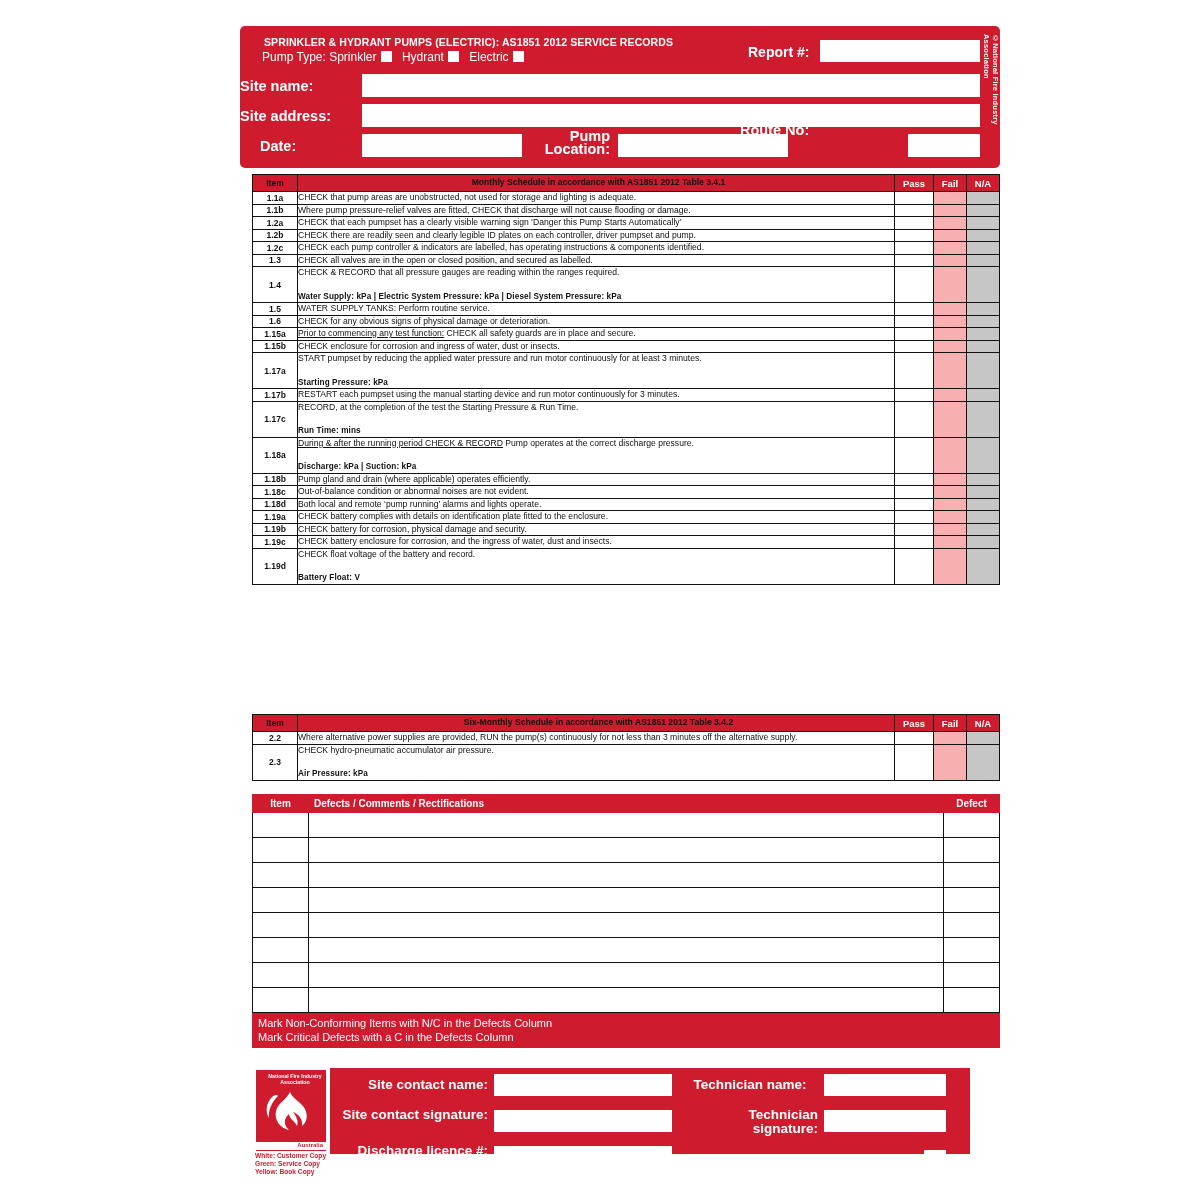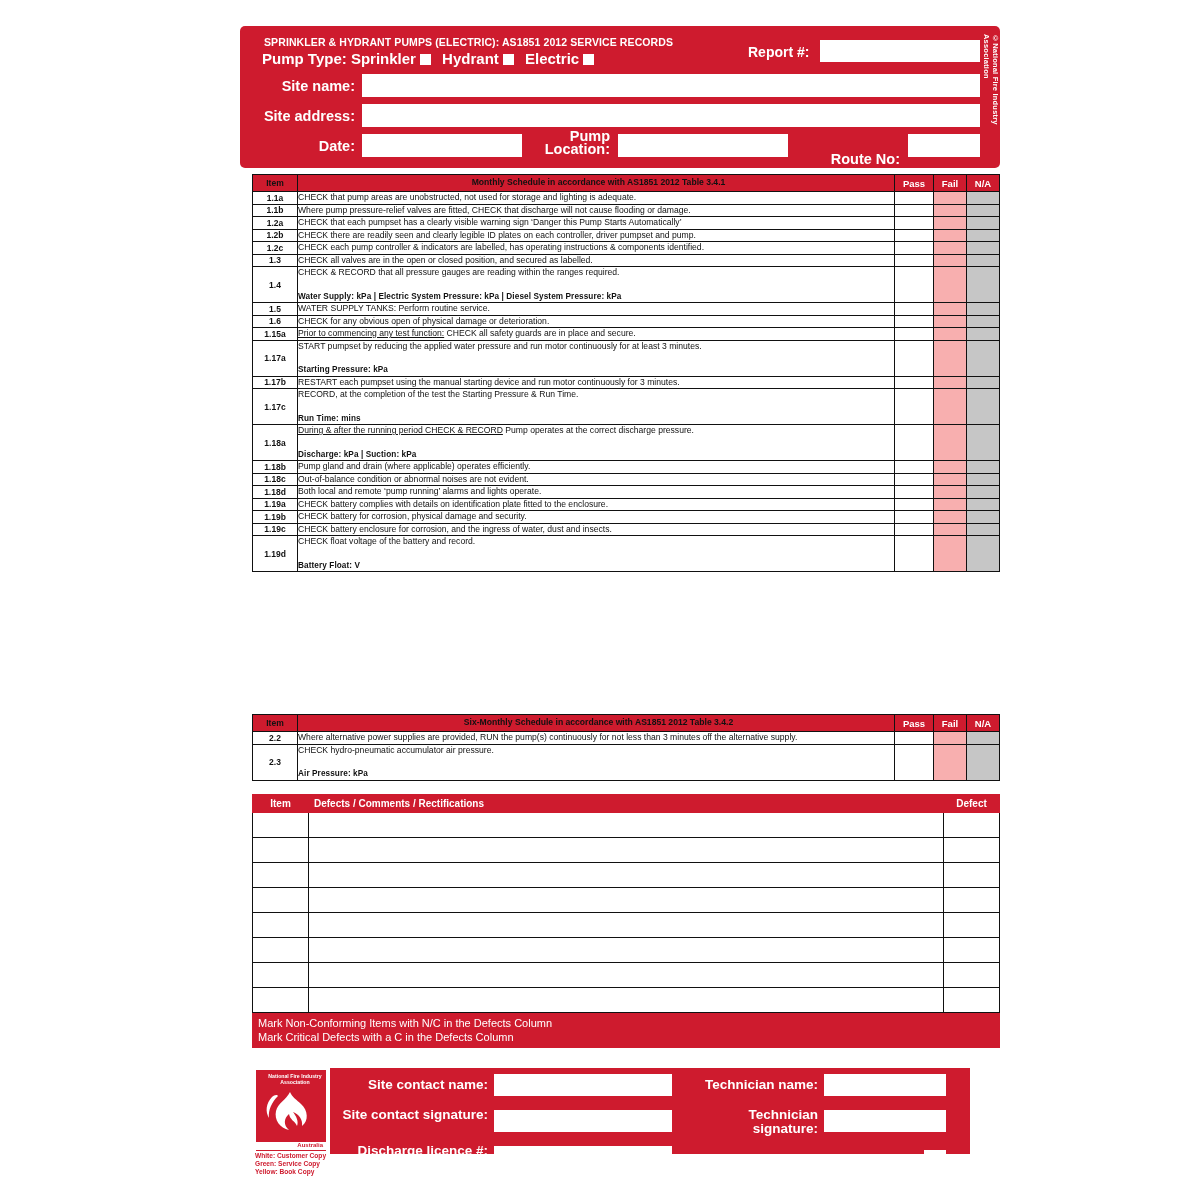--- a/index.html
+++ b/index.html
@@ -14,36 +14,36 @@
   
   .wfield{background:#ffffff;border:0;display:block;}
   .cbx{display:inline-block;width:11px;height:11px;background:#fff;vertical-align:-1px;}
 
   
   .header{
     position:absolute;left:240px;top:26px;width:760px;height:142px;
     background:#CE1B2E;border-radius:5px;color:#fff;
   }
   .hdr-title{position:absolute;left:24px;top:10px;font-size:10.5px;font-weight:bold;letter-spacing:.1px;white-space:nowrap;}
-  .hdr-pumptype{position:absolute;left:22px;top:24px;font-size:15px;font-weight:bold;white-space:nowrap;}
+  .hdr-pumptype{position:absolute;left:22px;top:24px;font-size:12px;font-weight:normal;white-space:nowrap;}
   .hdr-pumptype .cbx{margin:0 7px 0 4px;}
   .hdr-report-lbl{position:absolute;left:508px;top:18px;font-size:14px;font-weight:bold;}
   .hdr-report-box{position:absolute;left:580px;top:14px;width:160px;height:22px;}
 
-  .row-lbl{position:absolute;font-size:14.5px;font-weight:bold;text-align:right;}
+  .row-lbl{position:absolute;font-size:14.5px;font-weight:bold;text-align:left;}
   .sitename-lbl{left:0px;top:52px;width:115px;}
   .sitename-box{position:absolute;left:122px;top:48px;width:618px;height:23px;}
   .siteaddr-lbl{left:0px;top:82px;width:115px;}
   .siteaddr-box{position:absolute;left:122px;top:78px;width:618px;height:23px;}
 
   .date-lbl{left:20px;top:112px;width:95px;}
   .date-box{position:absolute;left:122px;top:108px;width:160px;height:23px;}
   .pumploc-lbl{position:absolute;left:272px;top:104px;width:98px;font-size:14.5px;font-weight:bold;text-align:right;line-height:13px;}
   .pumploc-box{position:absolute;left:378px;top:108px;width:170px;height:23px;}
-  .route-lbl{left:500px;top:125px;width:160px;}
+  .route-lbl{left:500px;top:96px;width:160px;}
   .route-box{position:absolute;left:668px;top:108px;width:72px;height:23px;}
 
   .vert-copy{
     position:absolute;right:4px;top:8px;height:126px;width:14px;
     font-size:7.5px;font-weight:bold;color:#ffffff;
     writing-mode:vertical-rl;text-orientation:mixed;
     display:flex;align-items:flex-end;justify-content:flex-start;
     letter-spacing:.2px;
   }
 
@@ -200,28 +200,35 @@
         </tr>
         <tr>
           <td class="item">1.5</td>
           <td class="desc"><span>WATER SUPPLY TANKS: Perform routine service.</span></td>
           <td class="c-pass"></td>
           <td class="c-fail" style="background: rgb(248, 175, 175);"></td>
           <td class="c-na" style="background: rgb(198, 198, 198);"></td>
         </tr>
         <tr>
           <td class="item">1.6</td>
-          <td class="desc"><span>CHECK for any obvious open of physical damage or deterioration.</span></td>
+          <td class="desc"><span>CHECK for any obvious signs of physical damage or deterioration.</span></td>
           <td class="c-pass"></td>
           <td class="c-fail" style="background: rgb(248, 175, 175);"></td>
           <td class="c-na" style="background: rgb(198, 198, 198);"></td>
         </tr>
         <tr>
           <td class="item">1.15a</td>
           <td class="desc"><span><span class="ul">Prior to commencing any test function:</span> CHECK all safety guards are in place and secure.</span></td>
+          <td class="c-pass"></td>
+          <td class="c-fail" style="background: rgb(248, 175, 175);"></td>
+          <td class="c-na" style="background: rgb(198, 198, 198);"></td>
+        </tr>
+        <tr>
+          <td class="item">1.15b</td>
+          <td class="desc"><span>CHECK enclosure for corrosion and ingress of water, dust or insects.</span></td>
           <td class="c-pass"></td>
           <td class="c-fail" style="background: rgb(248, 175, 175);"></td>
           <td class="c-na" style="background: rgb(198, 198, 198);"></td>
         </tr>
         <tr>
           <td class="item">1.17a</td>
           <td class="desc"><span>START pumpset by reducing the applied water pressure and run motor continuously for at least 3 minutes.</span><span class="sub">Starting Pressure:            kPa</span></td>
           <td class="c-pass"></td>
           <td class="c-fail" style="background: rgb(248, 175, 175);"></td>
           <td class="c-na" style="background: rgb(198, 198, 198);"></td>
@@ -401,21 +408,21 @@
 
     <div class="f-lbl" style="left:86px;top:10px;width:150px;">Site contact name:</div>
     <div class="f-box" style="left:242px;top:6px;width:178px;height:22px;"></div>
 
     <div class="f-lbl" style="left:86px;top:40px;width:150px;">Site contact signature:</div>
     <div class="f-box" style="left:242px;top:42px;width:178px;height:22px;"></div>
 
     <div class="f-lbl" style="left:86px;top:76px;width:150px;">Discharge licence #:</div>
     <div class="f-box" style="left:242px;top:78px;width:178px;height:22px;"></div>
 
-    <div class="f-lbl" style="left:430px;top:10px;width:136px;">Technician name:</div>
+    <div class="f-lbl" style="left:430px;top:10px;width:136px;text-align:center;">Technician name:</div>
     <div class="f-box" style="left:572px;top:6px;width:122px;height:22px;"></div>
 
     <div class="f-lbl" style="left:430px;top:40px;width:136px;">Technician signature:</div>
     <div class="f-box" style="left:572px;top:42px;width:122px;height:22px;"></div>
 
     <div class="qld">QLD ONLY All maintenance carried out under QDC MP6.1, matters stated above are correct &amp; critical defect notices issued where required.</div>
     <div class="qld-cbx"></div>
   </div>
 
 </div>

